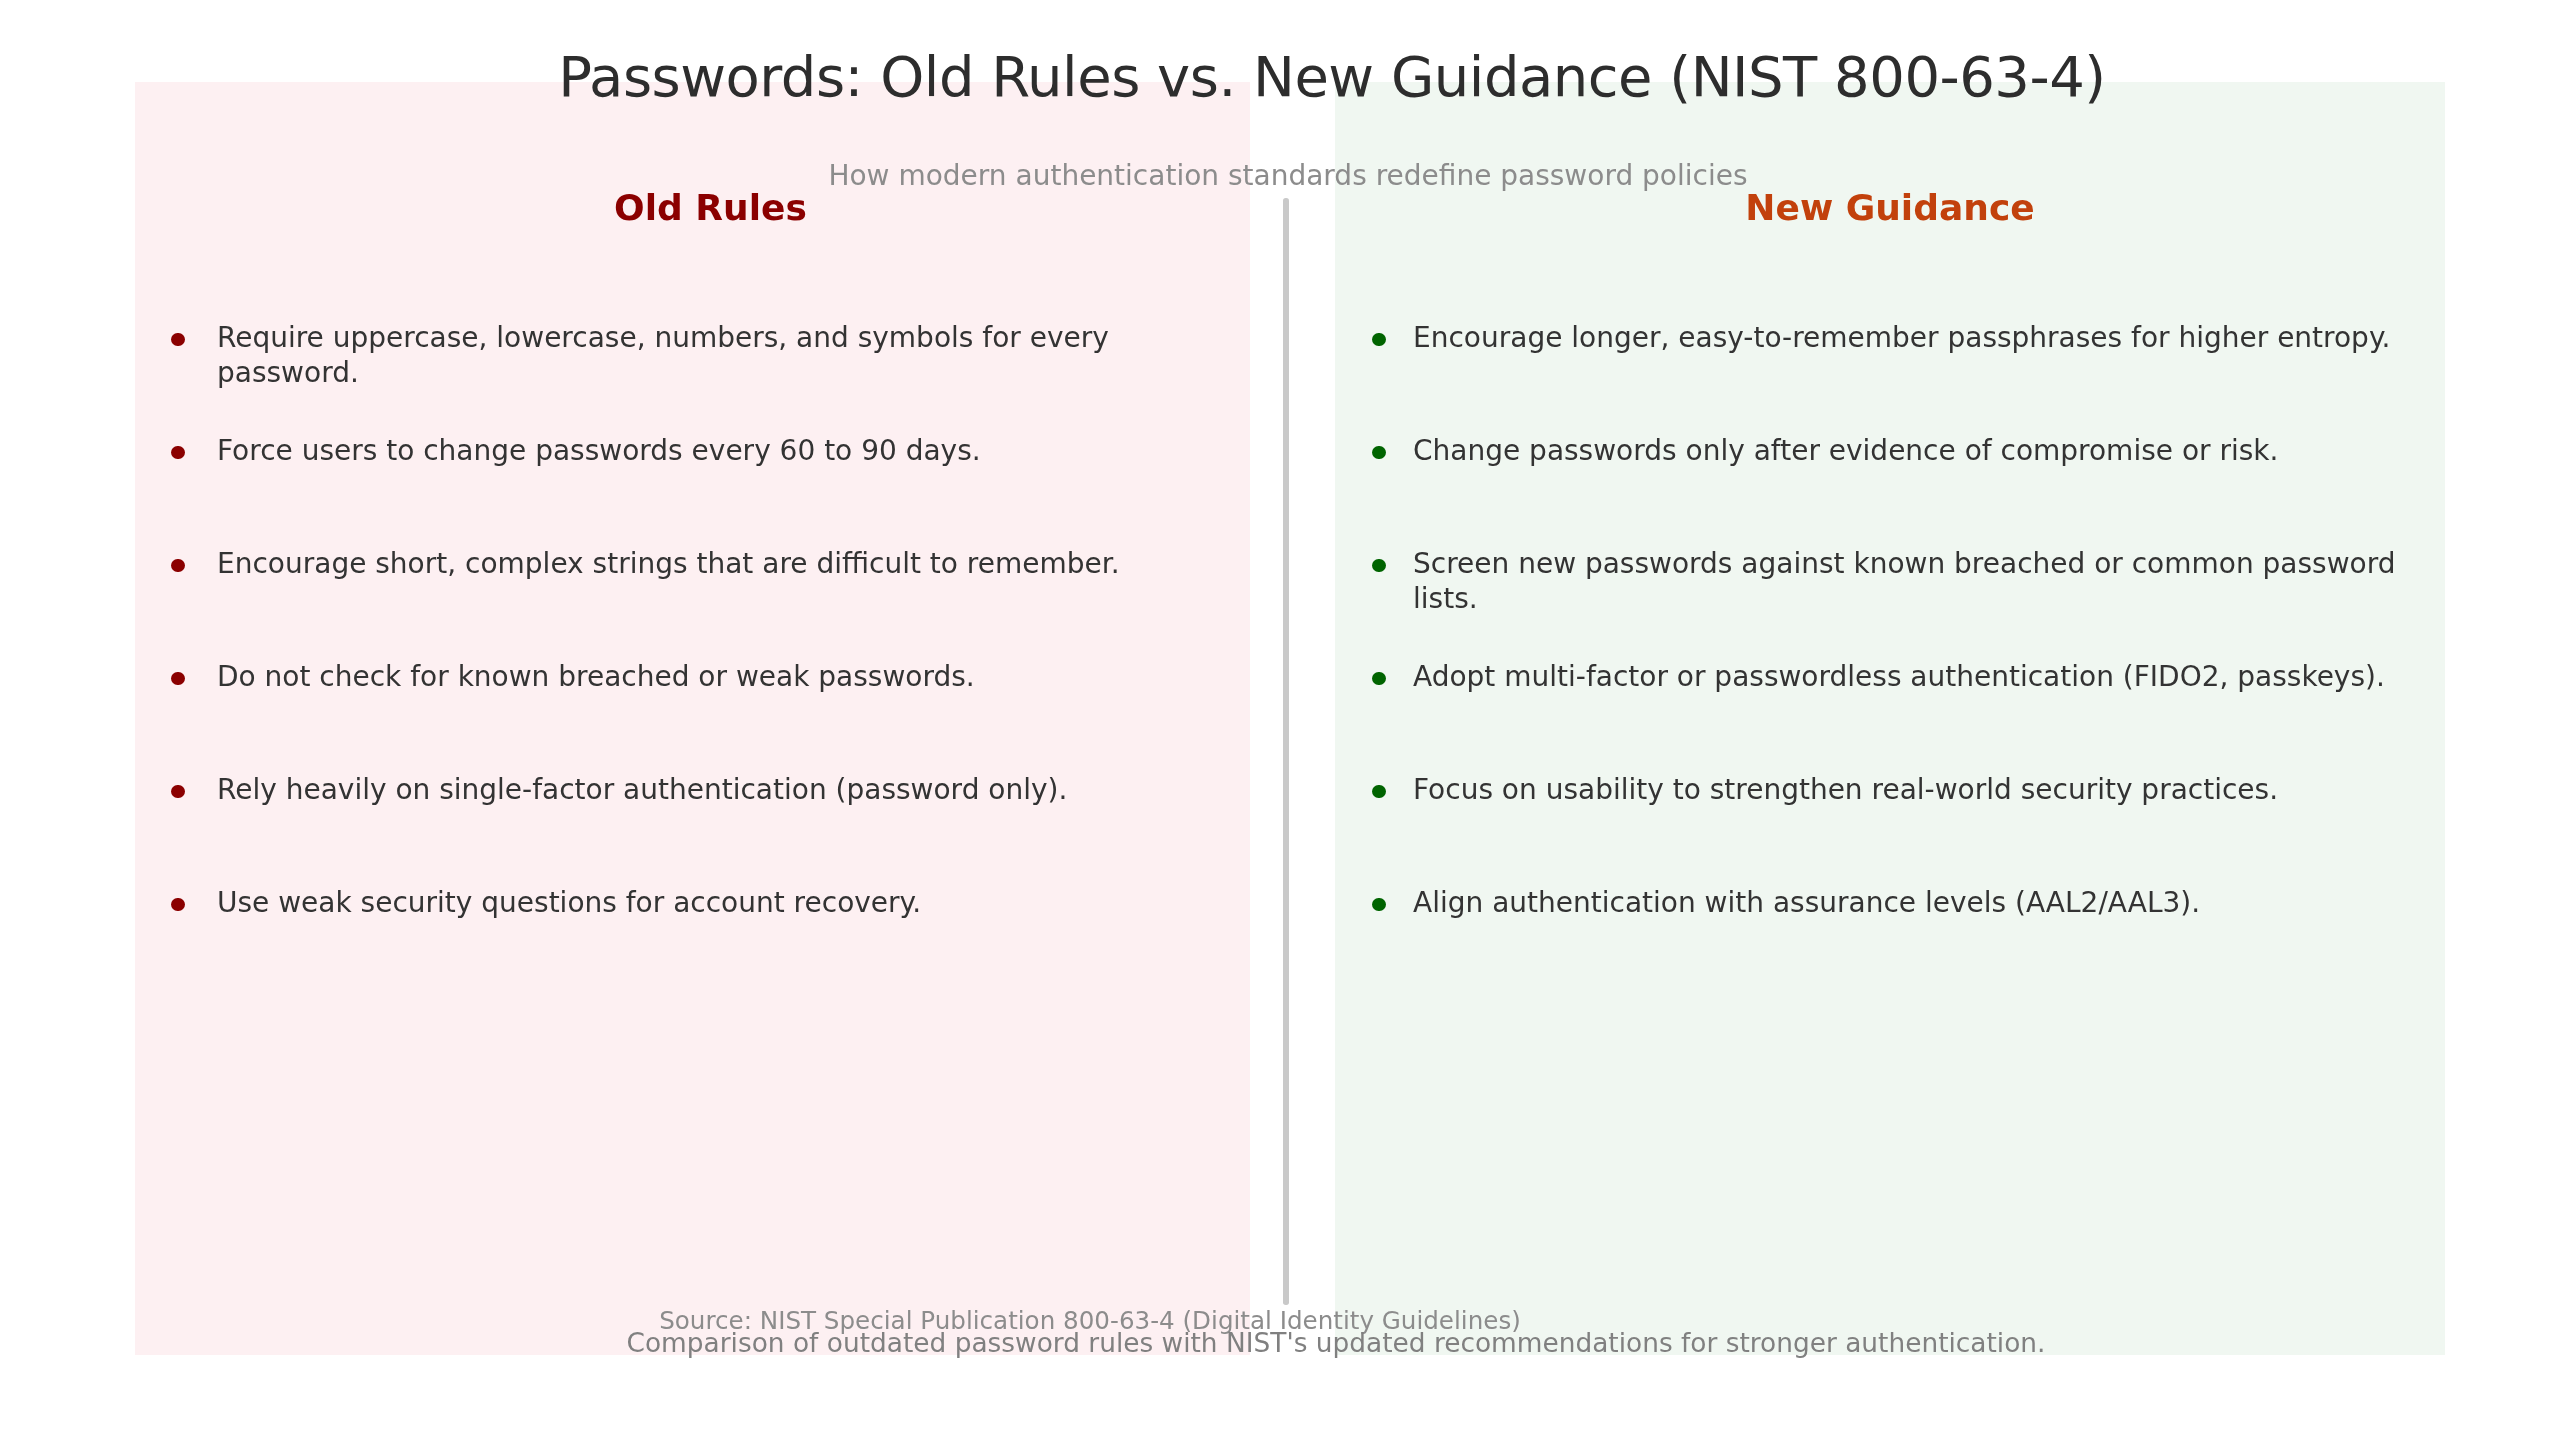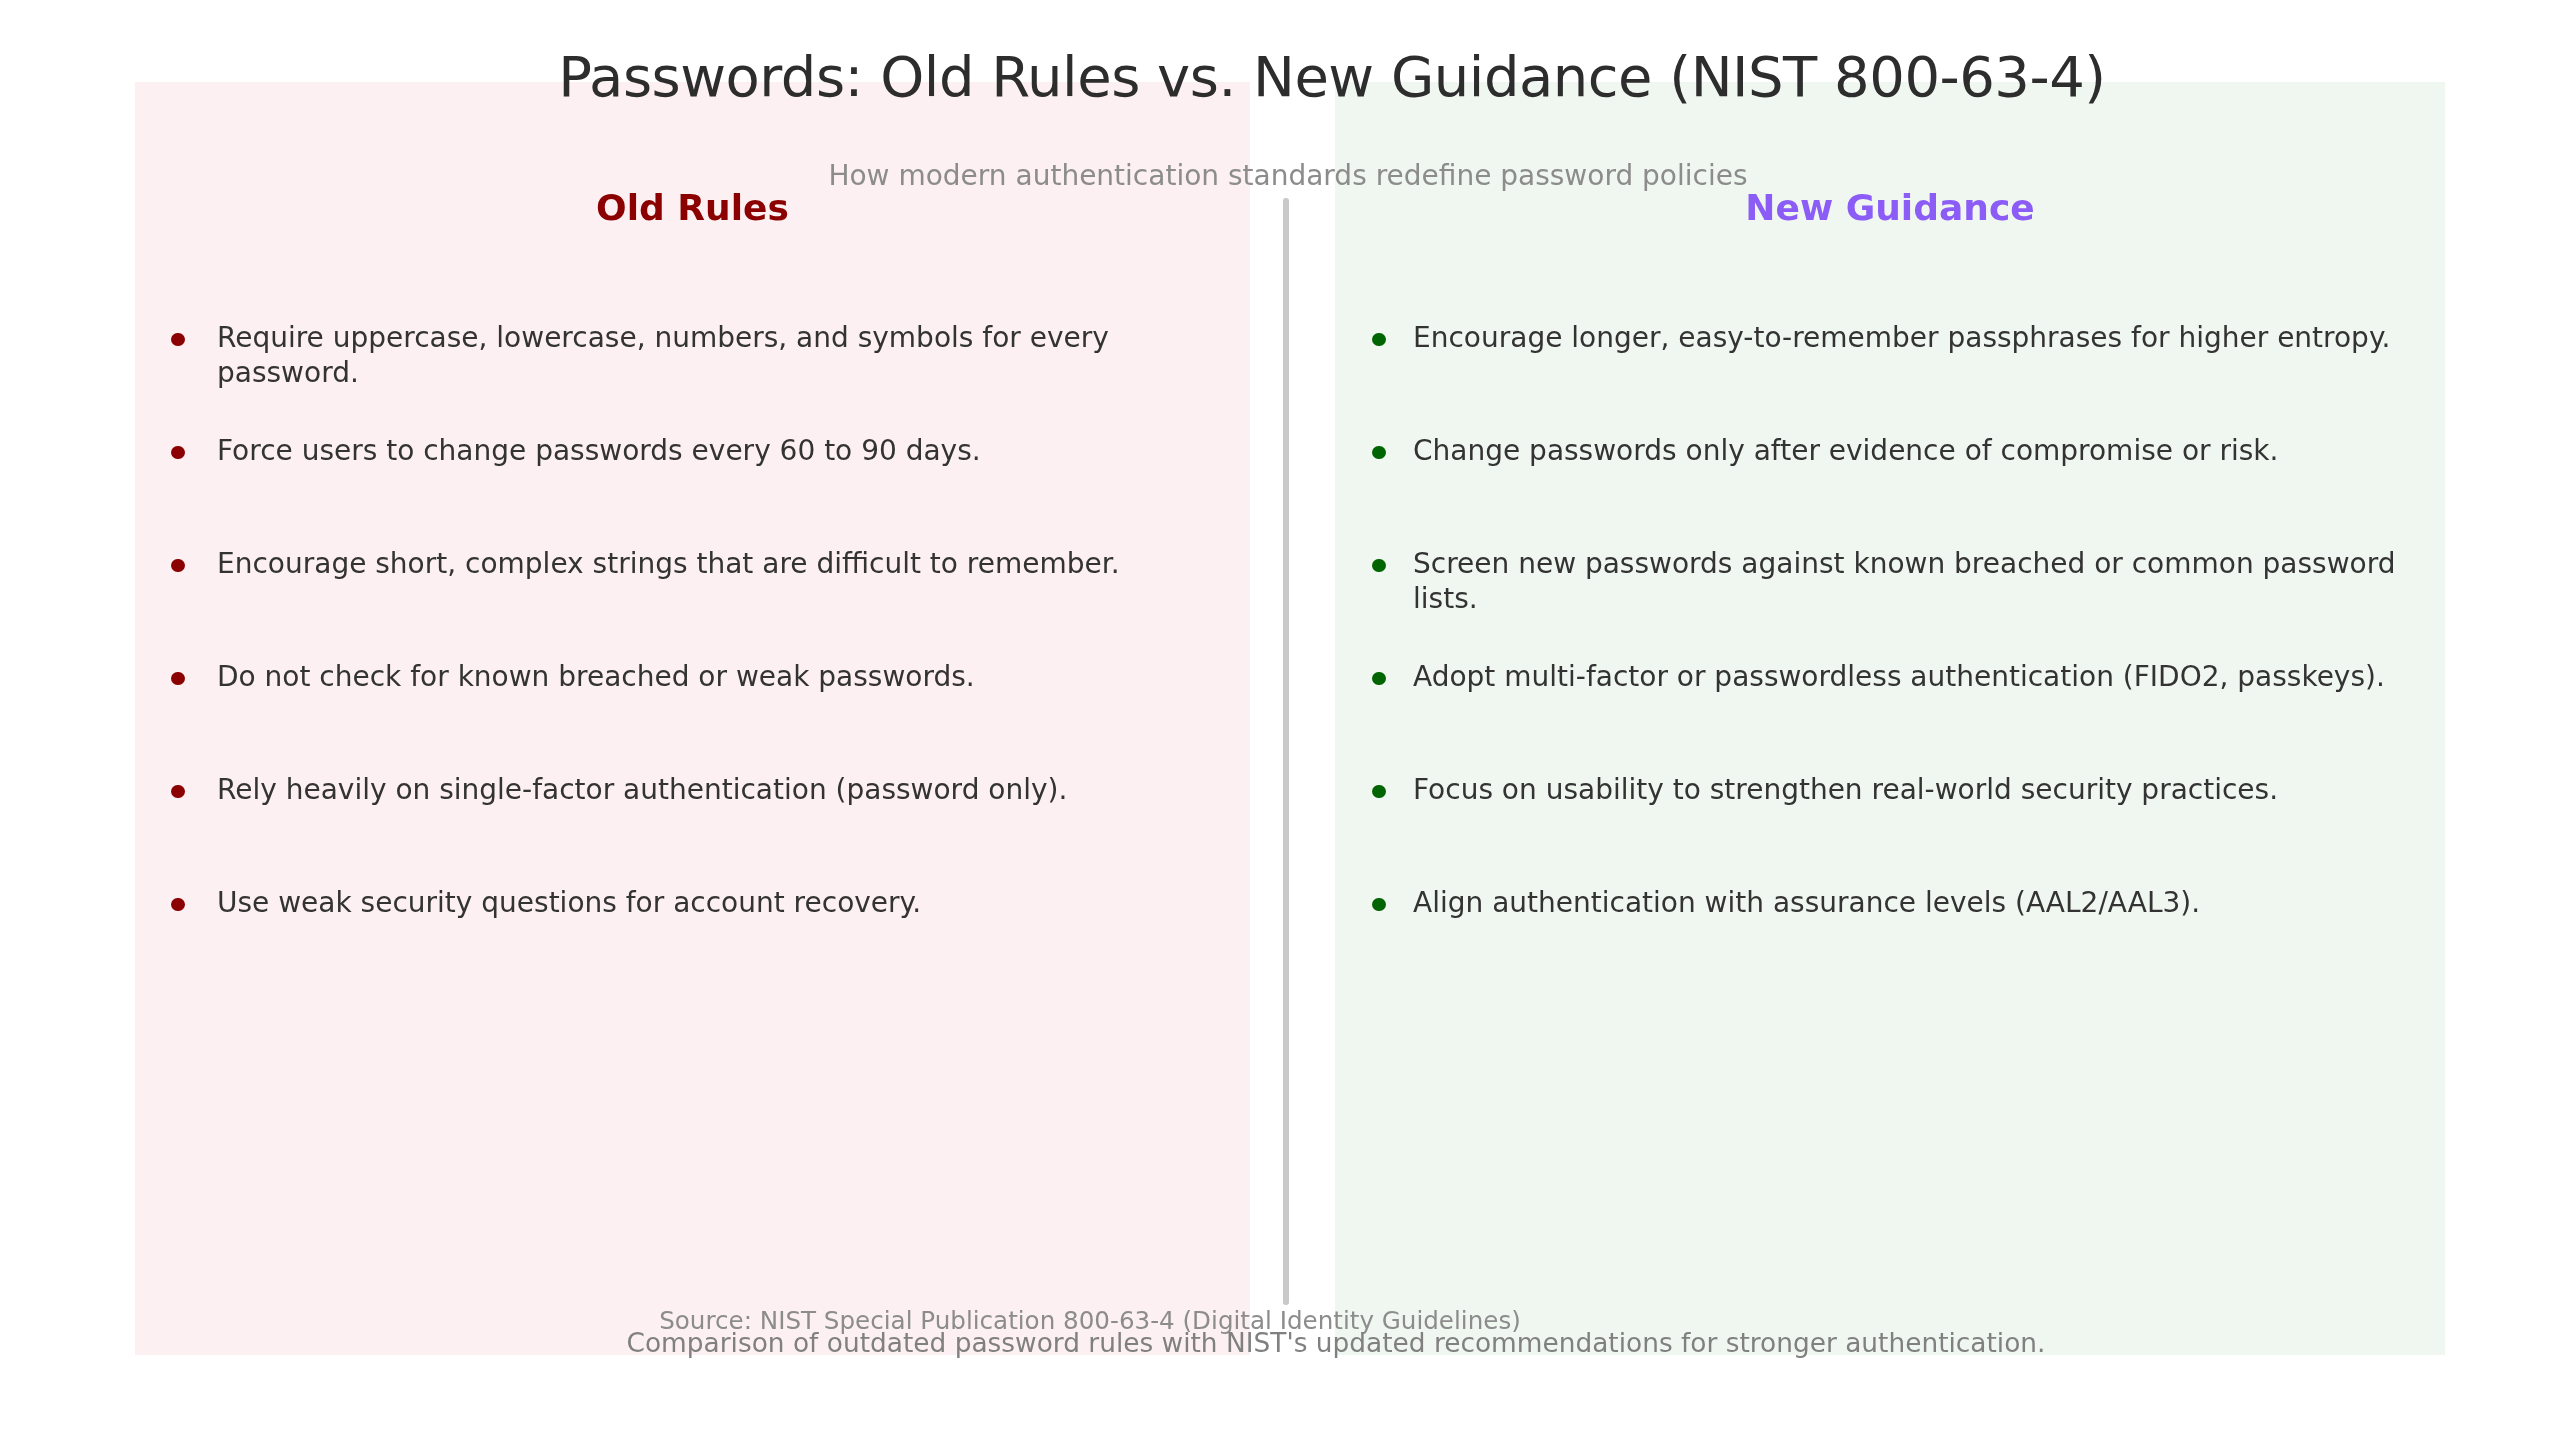--- a/index.html
+++ b/index.html
@@ -73,28 +73,28 @@
   
   .col-heading {
     position: absolute;
     top: 187px;
     font-size: 36px;
     font-weight: bold;
     text-align: center;
     white-space: nowrap;
   }
   .col-heading-old {
-    left: 135px;
+    left: 153px;
     width: 1115px;
     color: #8b0000;
   }
   .col-heading-new {
     left: 1335px;
     width: 1110px;
-    color: #8b5cf6;
+    color: #c2410c;
   }
 
   
   .bullet-list {
     position: absolute;
     top: 284px;
     margin-top: 36px;
   }
   .bullet-list-old {
     left: 164px;

